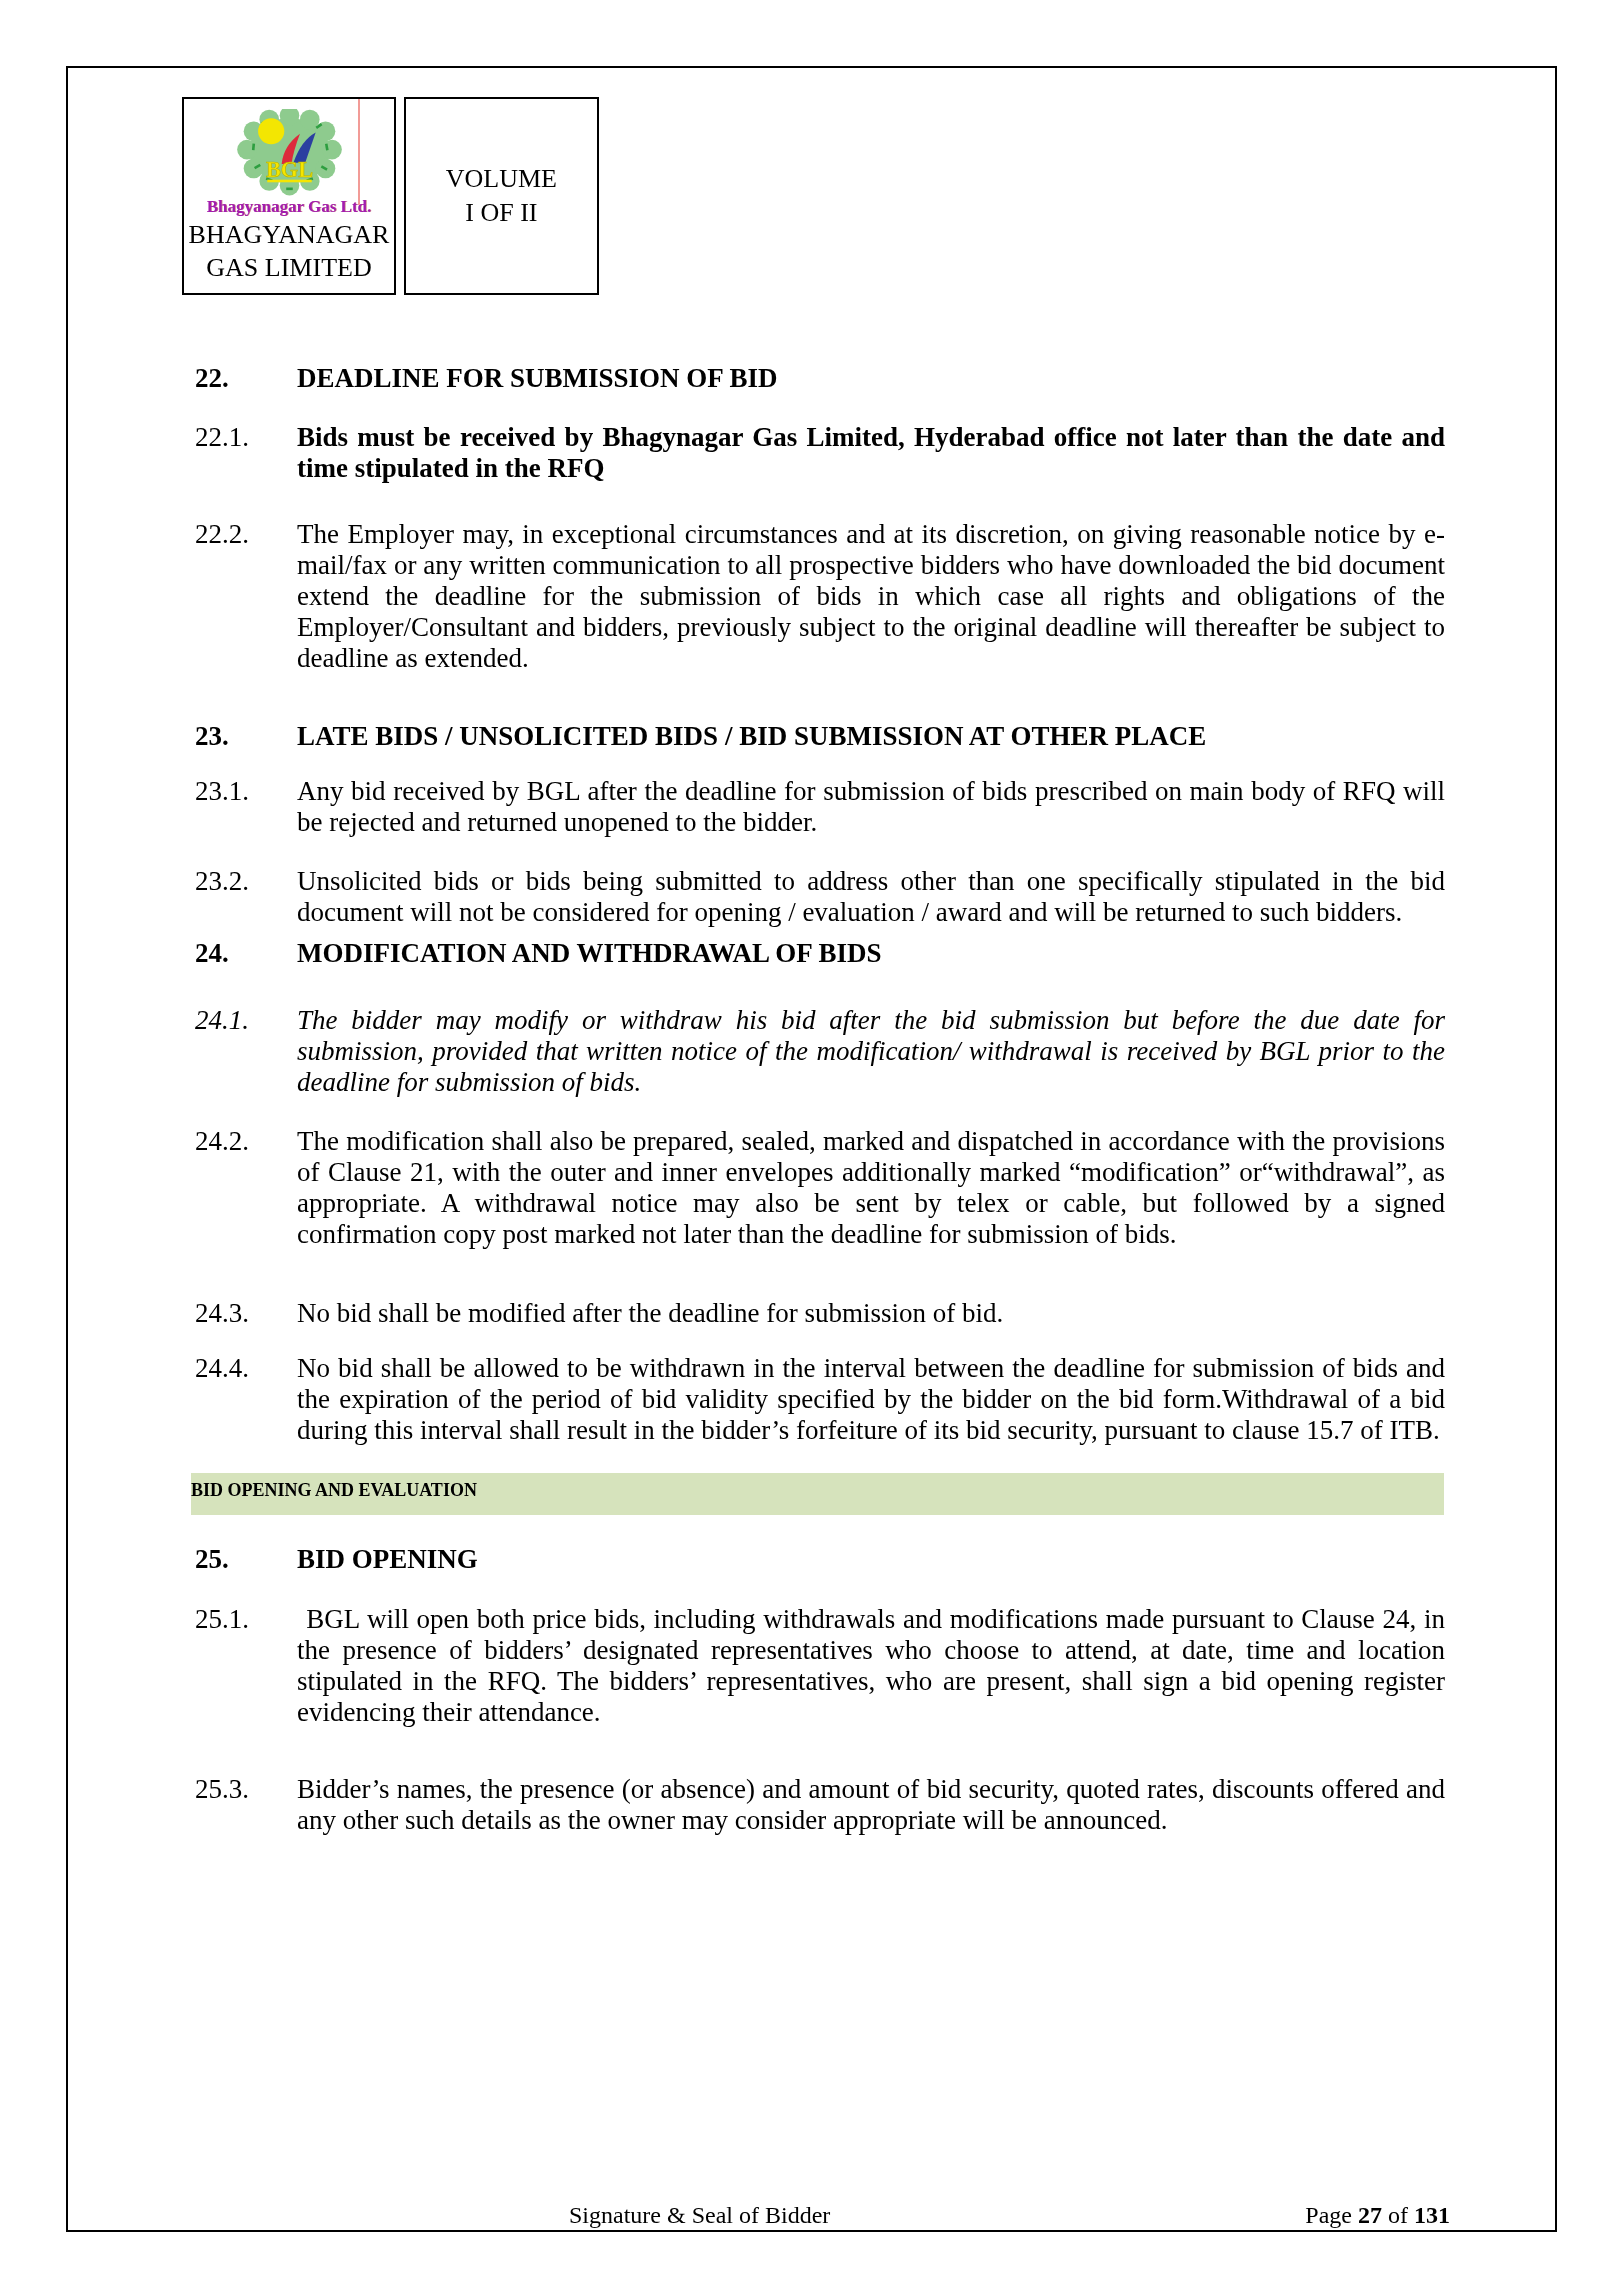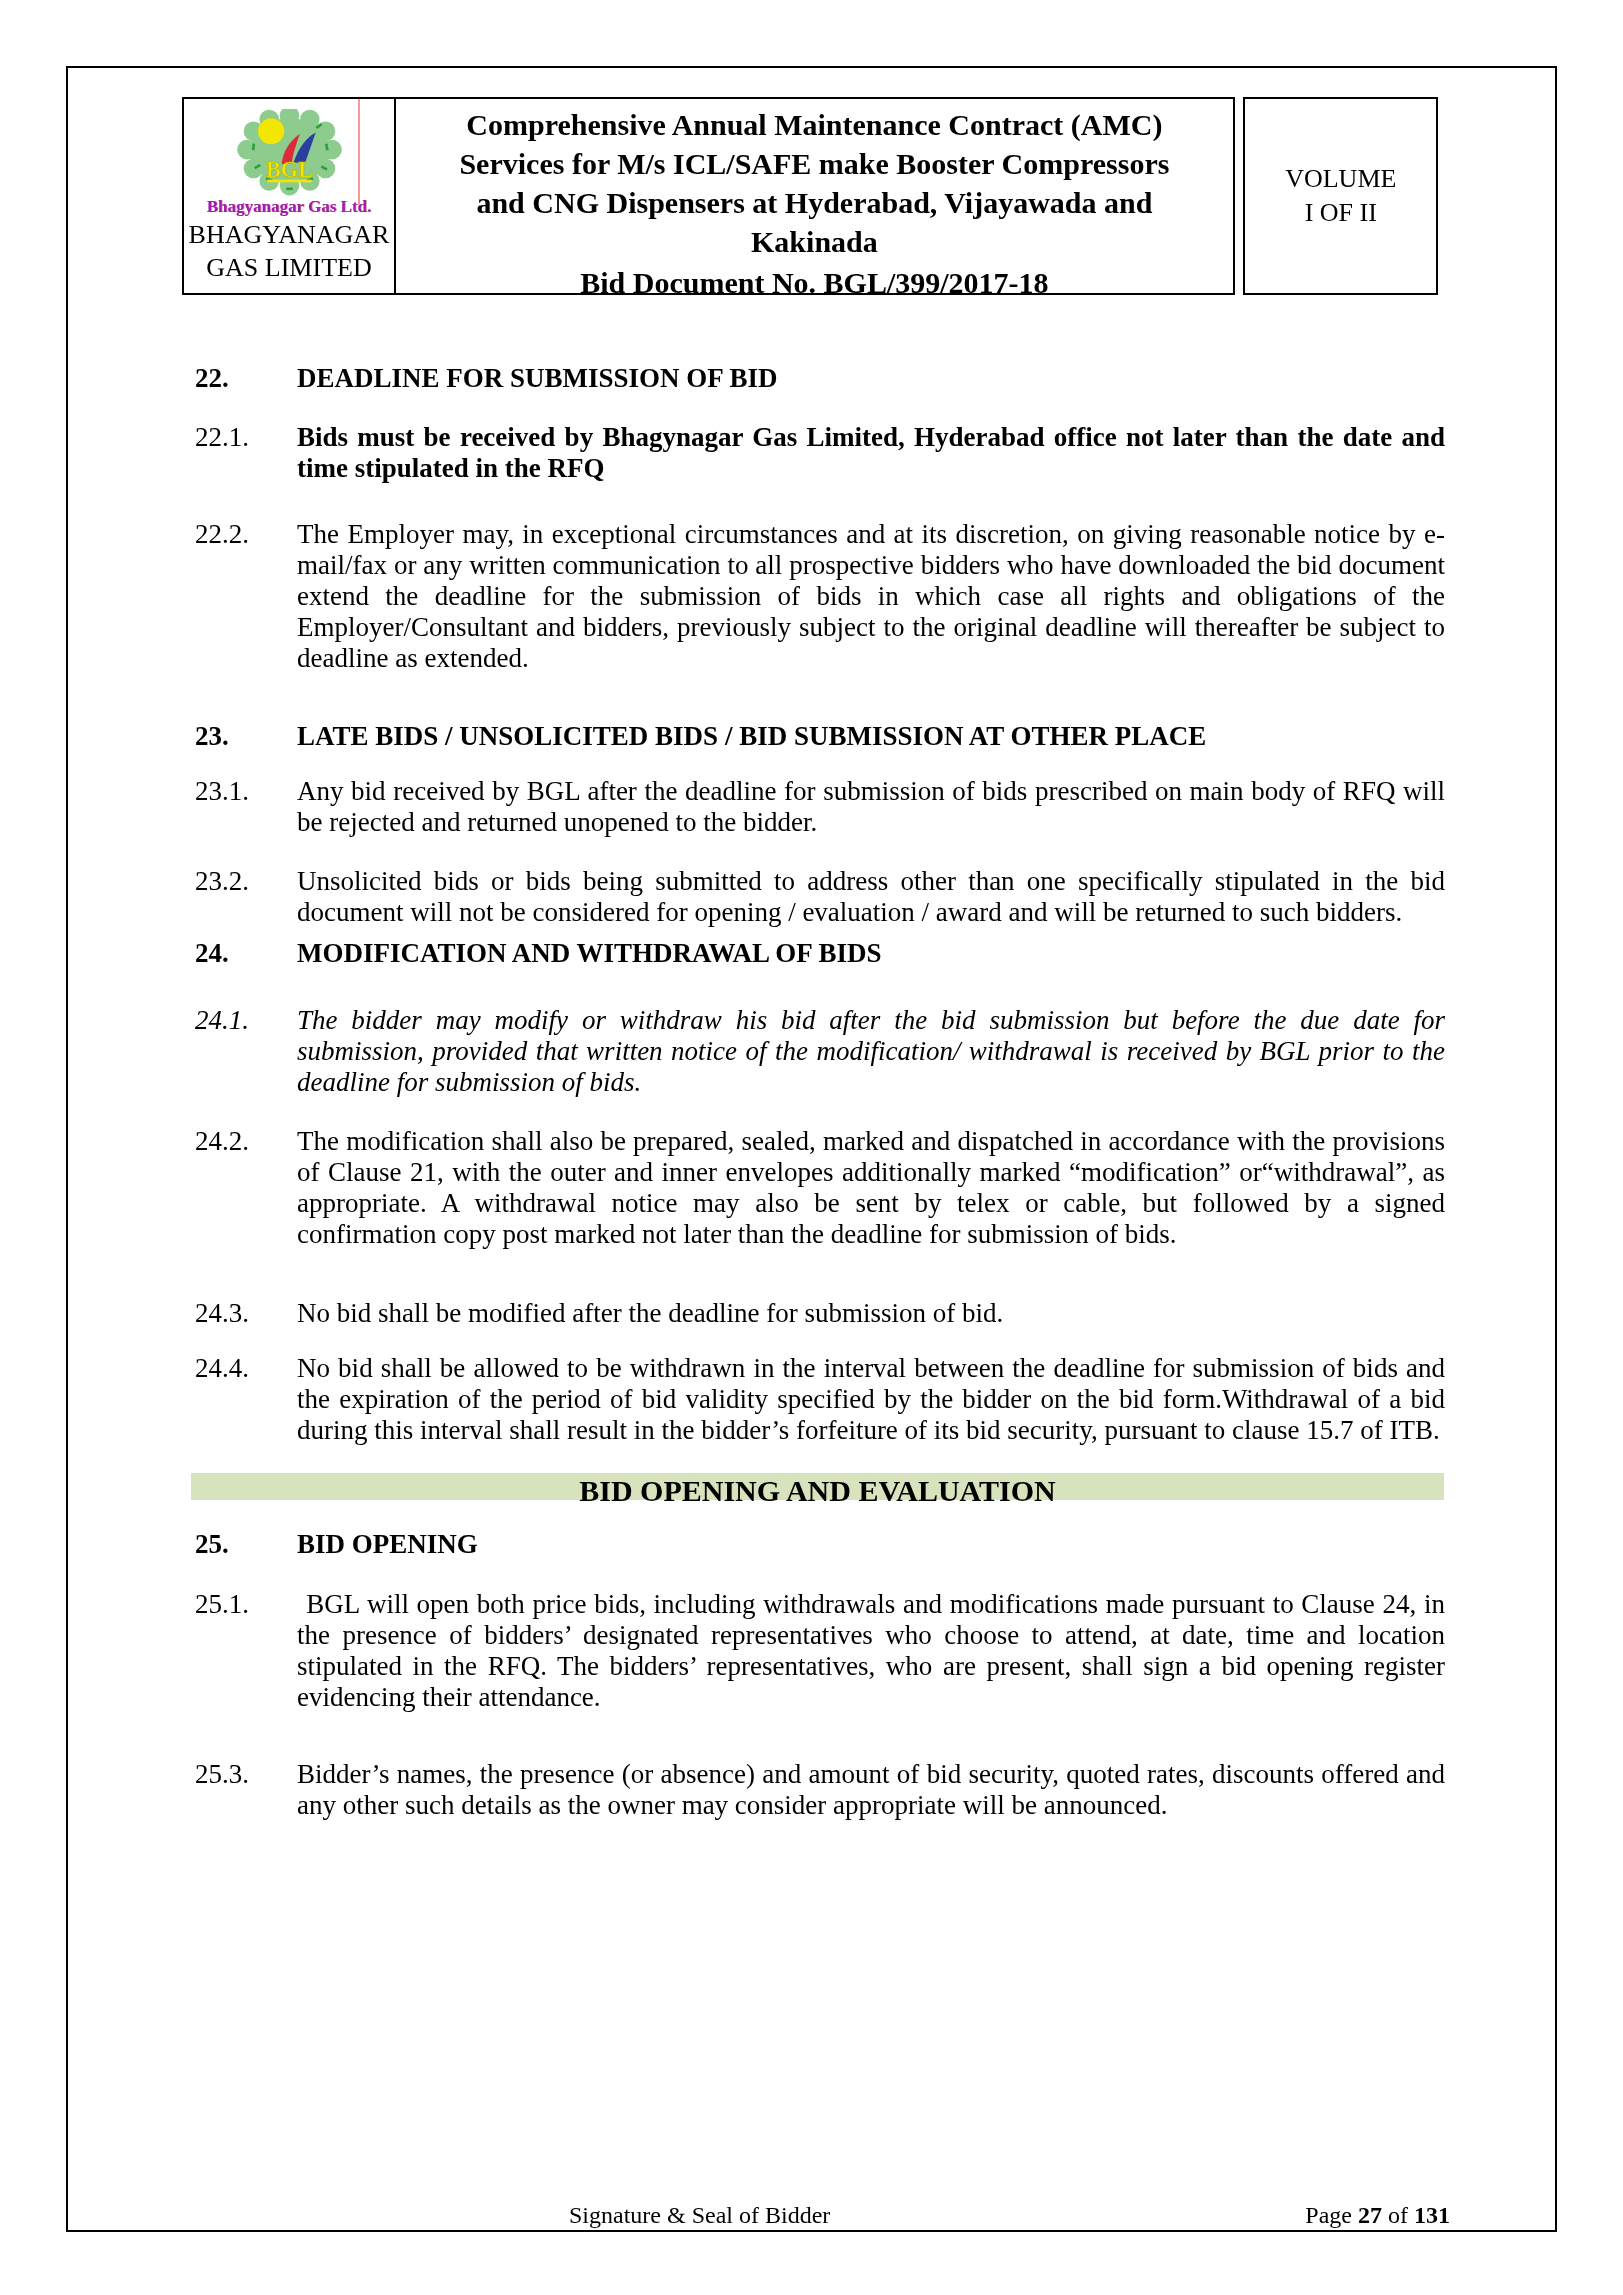--- a/index.html
+++ b/index.html
@@ -35,22 +35,22 @@
   
   .content{position:absolute;left:0;top:228px;width:1487px;}
   .item{position:relative;margin-left:127px;margin-right:110px;}
   .num{position:absolute;left:0;top:0;font-size:27px;line-height:31px;}
   .num.b{font-weight:bold;}
   .txt{margin-left:102px;font-size:27px;line-height:31px;text-align:justify;}
   .heading .txt{font-weight:bold;text-align:left;white-space:nowrap;}
   .bold .txt{font-weight:bold;}
   .indent .txt{text-indent:9.2px;}
   .banner{
-    margin-left:123px;margin-right:111px;height:27px;background:#d6e3bc;
-    text-align:center;font-size:30px;font-weight:bold;line-height:35px;
+    margin-left:123px;margin-right:111px;height:42px;background:#d6e3bc;
+    text-align:left;font-size:18px;font-weight:bold;line-height:35px;
   }
   
   .footer-sig{position:absolute;left:501px;bottom:1.3px;font-size:24px;}
   .footer-page{position:absolute;right:105px;bottom:1.3px;font-size:24px;}
   .footer-page .pb{font-weight:bold;}
 </style>
 </head>
 <body>
 
 <div class="frame">
@@ -95,27 +95,20 @@
         <path d="M106,82 Q118,48 140,36 Q131,62 124,82 Z" fill="#2b3fa0"></path>
 
         <text x="100" y="104" text-anchor="middle" font-family="Liberation Serif, DejaVu Serif, serif" font-size="34" font-weight="bold" fill="#f5e500" stroke="#b9b400" stroke-width="1">BGL</text>
         <rect x="66" y="108" width="68" height="4" fill="#f5e500"></rect>
       </svg>
       <div class="logo-subtext">Bhagyanagar Gas Ltd.</div>
       <div class="company-name">BHAGYANAGAR</div>
       <div class="company-name" style="margin-top:0;">GAS LIMITED</div>
     </div>
 
-    <div class="cell title-cell">
-      <div class="title-line">Comprehensive Annual Maintenance Contract (AMC)</div>
-      <div class="title-line">Services for M/s ICL/SAFE make Booster Compressors</div>
-      <div class="title-line">and CNG Dispensers at Hyderabad, Vijayawada and</div>
-      <div class="title-line">Kakinada</div>
-      <div class="docno-line">Bid Document No. BGL/399/2017-18</div>
-    </div>
 
     <div class="cell volume-cell">
       <div class="volume-line">VOLUME</div>
       <div class="volume-line">I OF II</div>
     </div>
   </div>
 
   <div class="content">
 
     <div class="item heading" style="margin-top:67px;">

